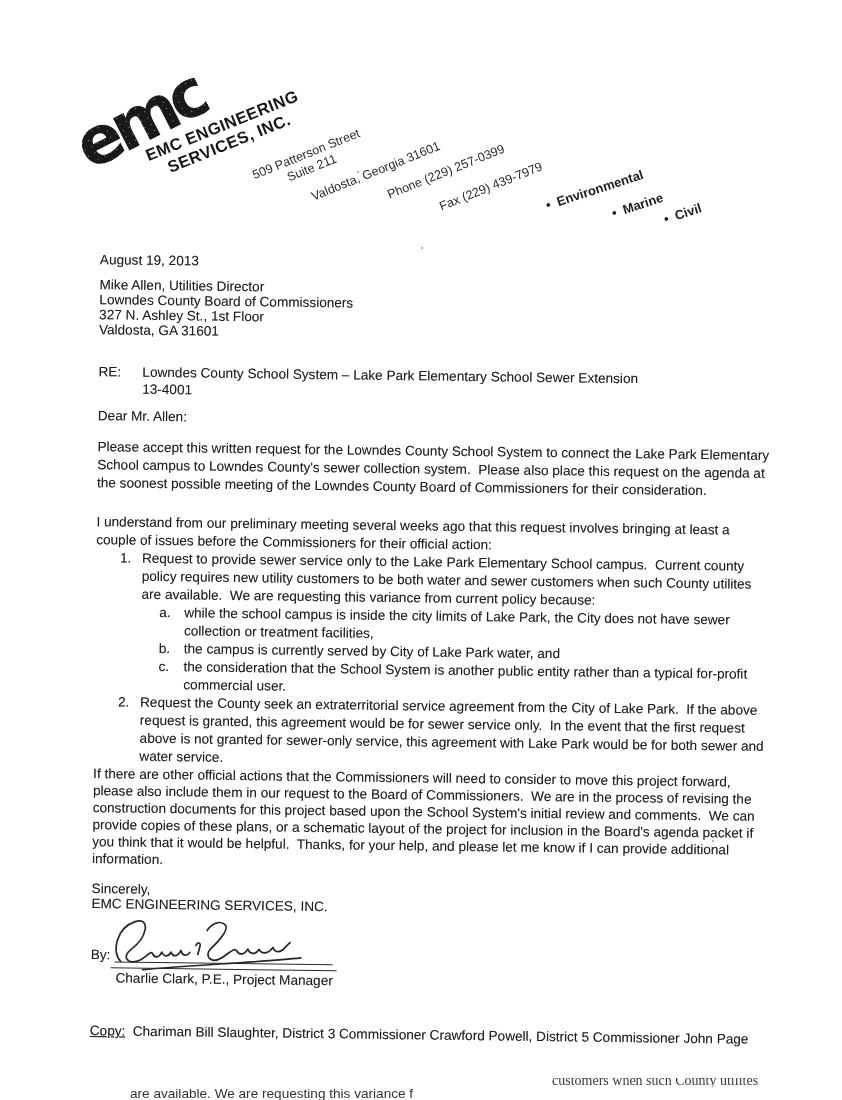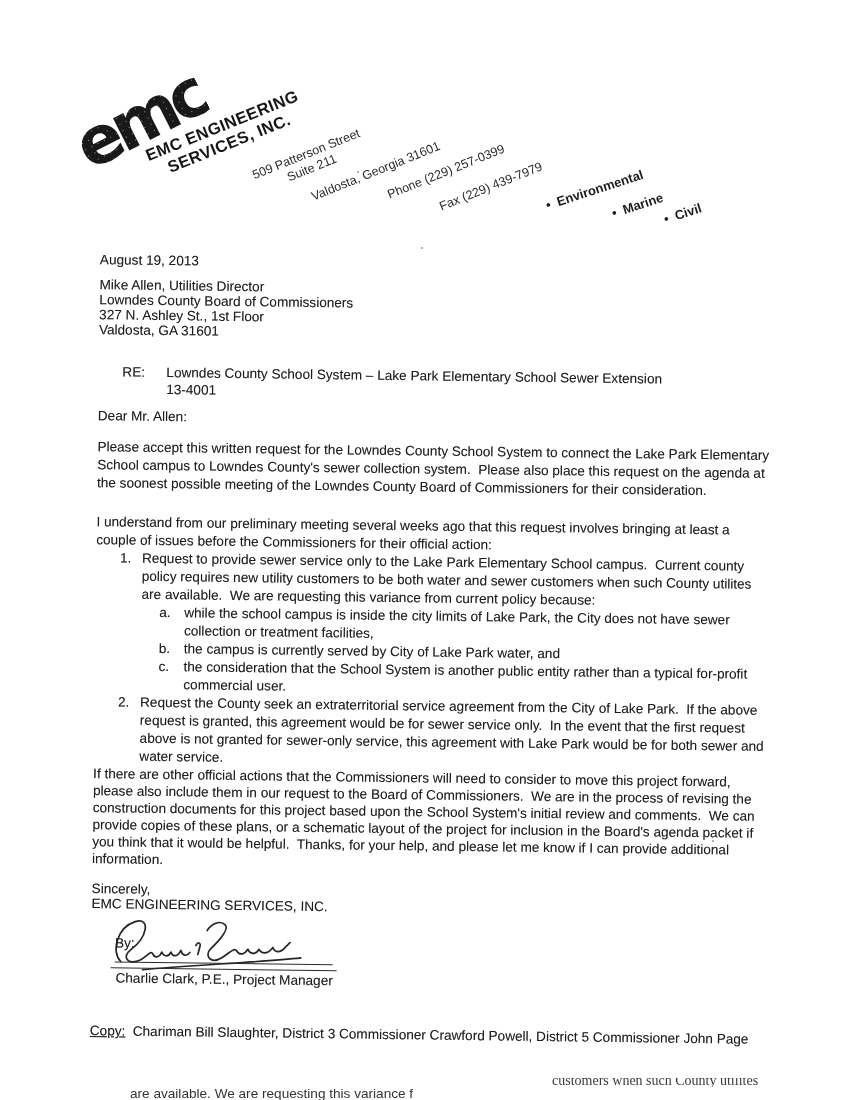--- a/index.html
+++ b/index.html
@@ -45,33 +45,33 @@
   .letter-body{
     position:absolute;left:88px;top:252px;width:686px;padding-left:12px;box-sizing:border-box;
     transform:rotate(0.75deg);transform-origin:0 0;
     font-size:13.6px;line-height:18px;color:#1e1e1e;
     text-shadow:0 0 .4px rgba(0,0,0,.35);
   }
   .pre{white-space:pre-wrap;}
   .date{margin-bottom:10px;line-height:15px;}
   .recipient{line-height:15px;margin-bottom:26px;}
   .re-block{display:flex;line-height:17px;margin-bottom:11px;}
-  .re-label{width:44px;flex:0 0 44px;margin-left:24px;}
+  .re-label{width:44px;flex:0 0 44px;}
   .salutation{line-height:15px;margin-bottom:15px;}
   .para1{margin:0 0 21px 0;}
   .para2{margin:0;}
   .oli{display:flex;padding-left:24px;}
   .oli .num{flex:0 0 22px;}
   .subli{display:flex;margin-left:18px;}
   .subli .ltr{flex:0 0 25px;}
   .closing{margin:0;line-height:17px;}
   .signoff{margin-top:14px;line-height:15px;}
   .sig-area{position:relative;height:78px;}
   .sig-svg{position:absolute;left:10px;top:2px;}
-  .by-label{position:absolute;left:0;top:24px;line-height:15px;margin-left:24px;}
+  .by-label{position:absolute;left:0;top:36px;line-height:15px;}
   .sig-line1{position:absolute;left:24px;top:50px;width:218px;border-bottom:1.6px solid #2a2a2a;}
   .sig-line2{position:absolute;left:20px;top:56px;width:226px;border-bottom:1.2px solid #2a2a2a;}
   .signer{position:absolute;left:25px;top:59px;line-height:15px;}
   .copy-block{display:flex;margin-top:33px;line-height:17px;}
   .copy-label{flex:0 0 43px;text-decoration:underline;}
   
   .frag-left{position:absolute;left:130px;top:1086px;font-size:13.6px;color:#333;white-space:nowrap;
     font-family:"Liberation Sans", sans-serif;text-align:center;}
   .frag-right{position:absolute;left:508px;top:1078px;width:270px;height:9px;overflow:hidden;}
   .frag-right span{display:block;margin-top:-5px;font-size:14px;color:#3a3a3a;white-space:nowrap;

